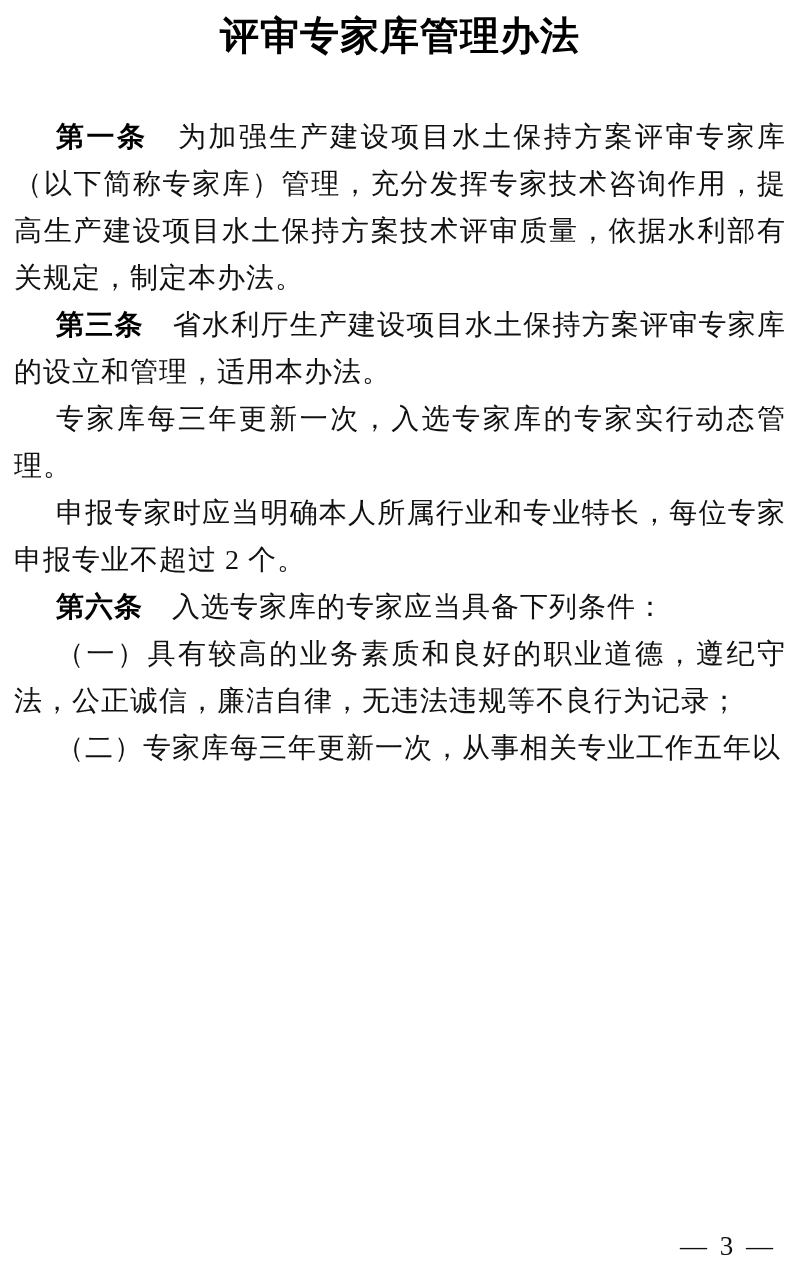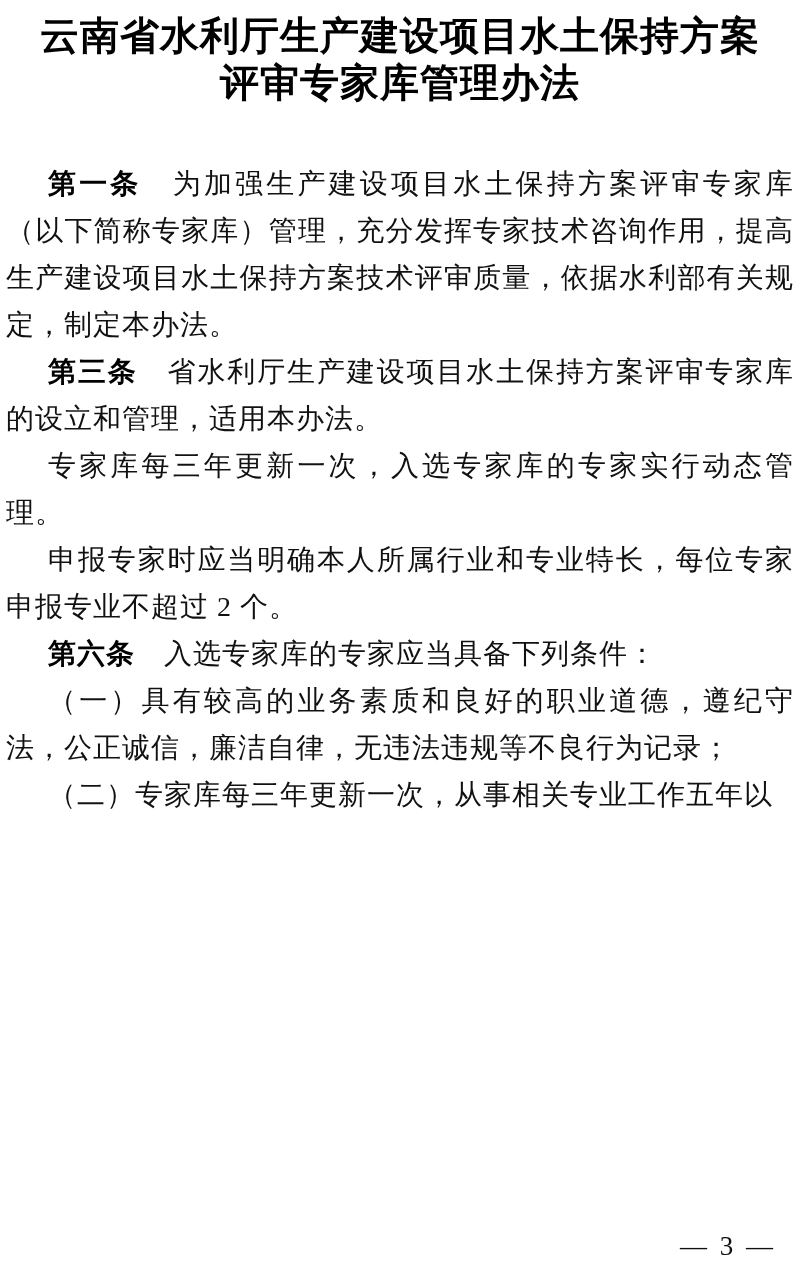--- a/index.html
+++ b/index.html
@@ -24,21 +24,21 @@
     font-weight: bold;
     letter-spacing: 1px;
     color: #000000;
     font-family: "Liberation Serif", "DejaVu Serif", serif;
   }
   .doc-title .title-line {
     display: block;
   }
   .content {
     margin-top: 54px;
-    padding: 0 6px;
+    padding: 0 14px;
   }
   .para {
     margin: 0;
     font-size: 28px;
     line-height: 47px;
     letter-spacing: 1px;
     text-align: justify;
     text-indent: 1.5em;
     word-break: break-all;
     color: #111111;
@@ -57,21 +57,20 @@
     color: #111111;
     font-family: "Liberation Serif", "DejaVu Serif", serif;
   }
 </style>
 </head>
 <body>
 
 <div class="page">
 
   <h1 class="doc-title">
-    <span class="title-line">云南省水利厅生产建设项目水土保持方案</span>
     <span class="title-line">评审专家库管理办法</span>
   </h1>
 
   <div class="content">
     <p class="para"><strong class="article-label">第一条</strong><span>　为加强生产建设项目水土保持方案评审专家库（以下简称专家库）管理，充分发挥专家技术咨询作用，提高生产建设项目水土保持方案技术评审质量，依据水利部有关规定，制定本办法。</span></p>
     <p class="para"><strong class="article-label">第三条</strong><span>　省水利厅生产建设项目水土保持方案评审专家库的设立和管理，适用本办法。</span></p>
     <p class="para"><strong class="article-label"></strong><span>专家库每三年更新一次，入选专家库的专家实行动态管理。</span></p>
     <p class="para"><strong class="article-label"></strong><span>申报专家时应当明确本人所属行业和专业特长，每位专家申报专业不超过 2 个。</span></p>
     <p class="para"><strong class="article-label">第六条</strong><span>　入选专家库的专家应当具备下列条件：</span></p>
     <p class="para"><strong class="article-label"></strong><span>（一）具有较高的业务素质和良好的职业道德，遵纪守法，公正诚信，廉洁自律，无违法违规等不良行为记录；</span></p>

